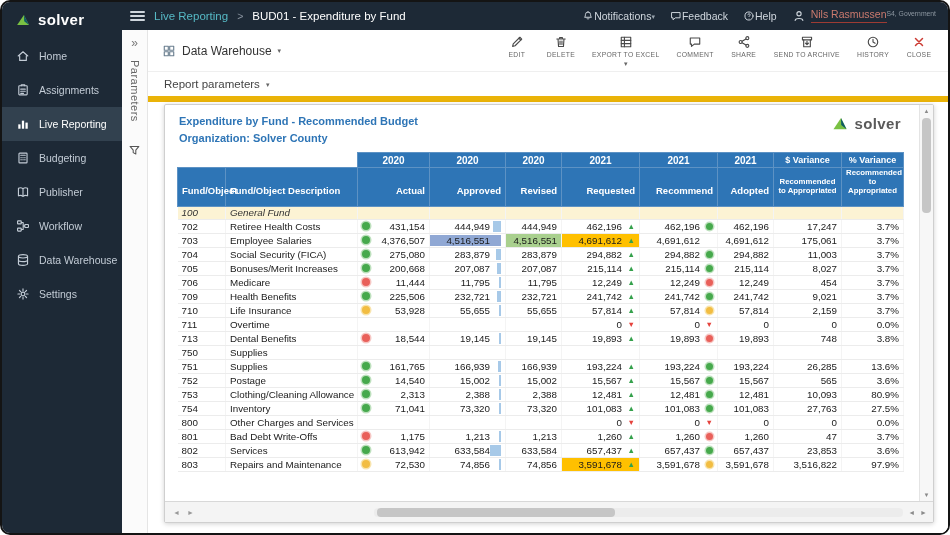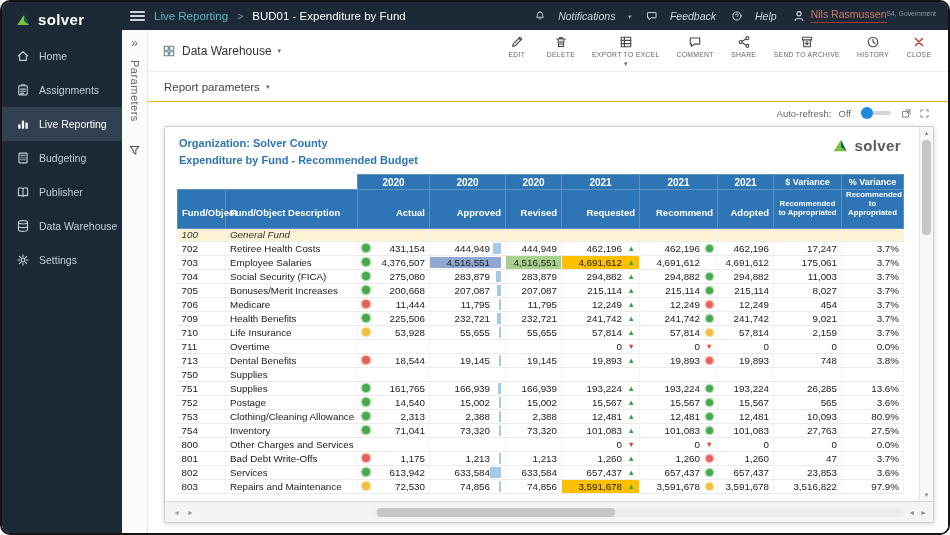--- a/index.html
+++ b/index.html
@@ -22,21 +22,21 @@
   
   .main { flex:1; display:flex; flex-direction:column; min-width:0; }
   .topbar { height:28px; background:#1d2936; display:flex; align-items:center;
             gap:9px; padding:0 12px 0 8px; color:#cfd6dd; font-size:10.5px; flex-shrink:0; }
   .hamburger { width:15px; display:flex; flex-direction:column; gap:2.5px; cursor:pointer; padding:2px 0; }
   .hamburger span { height:1.8px; background:#cfd6dd; border-radius:1px; }
   .crumb-section { color:#56b9c5; font-size:11.5px; cursor:pointer; }
   .crumb-sep { color:#8a94a0; }
   .crumb-title { color:#fff; font-size:11.5px; }
   .topbar-right { margin-left:auto; display:flex; align-items:center; gap:15px; }
-  .tb-item { display:flex; align-items:center; gap:12px; cursor:pointer;font-style:italic; }
+  .tb-item { display:flex; align-items:center; gap:0; cursor:pointer; }
   .tb-item .icon { width:12px; height:12px; }
   .caret { font-size:7px; color:#9aa4ae; line-height:1; }
   .caret.dark { color:#666; }
   .user { display:flex; align-items:center; gap:5px; cursor:pointer; }
   .user .icon { width:14px; height:14px; }
   .user-text { display:flex; flex-direction:row; line-height:1.1; }
   .user-name { color:#cb7a6e; font-size:10.5px; border-bottom:1px solid #9e3b33; padding-bottom:1px; }
   .user-org { color:#8d97a1; font-size:6.8px; margin-top:1px; }
 
   
@@ -52,21 +52,21 @@
   .toolbar { height:42px; display:flex; align-items:center; padding:0 16px 0 14px;
              border-bottom:1px solid #efefef; flex-shrink:0; }
   .source { display:flex; align-items:center; gap:6px; font-size:12px; color:#333; cursor:pointer; }
   .source .icon { width:14px; height:14px; color:#6b7f90; }
   .actions { margin-left:auto; display:flex; align-items:flex-start; gap:17px; }
   .action { display:flex; flex-direction:column; align-items:center; gap:2px; cursor:pointer; min-width:26px; }
   .action .icon { width:14px; height:14px; color:#4a4a4a; }
   .action-label { font-size:6.8px; letter-spacing:.3px; color:#666; white-space:nowrap; }
   .action.danger .icon { color:#cc3b33; }
   .params-row { height:30px; display:flex; align-items:center; gap:6px; padding:0 16px;
-                border-bottom:1px solid #eab308; font-size:11.5px; color:#444; cursor:pointer; flex-shrink:0; }
+                border-bottom:6px solid #eab308; font-size:11.5px; color:#444; cursor:pointer; flex-shrink:0; }
   .refresh-row { height:22px; display:flex; align-items:center; justify-content:flex-end; gap:7px;
                  padding:0 18px; font-size:9.5px; color:#666; flex-shrink:0; }
   .toggle { width:30px; height:4px; background:#ccd6db; border-radius:2px; position:relative; cursor:pointer; margin:0 3px; }
   .toggle-knob { position:absolute; left:0; top:-4px; width:12px; height:12px; border-radius:50%; background:#1e88e5; }
   .mini { width:11px; height:11px; color:#777; cursor:pointer; }
 
   
   .report-wrap { flex:1; margin:2px 14px 10px 16px; border:1px solid #cfcfcf; border-radius:2px;
                  box-shadow:0 1px 5px rgba(0,0,0,.18); position:relative; overflow:hidden;
                  display:flex; flex-direction:column; background:#fff; min-height:0; }
@@ -194,20 +194,31 @@
           <span class="nav-label">Budgeting</span>
         </div>
         <div class="nav-item">
           <span class="icon">
             <svg viewBox="0 0 16 16" fill="none" stroke="currentColor" stroke-width="1.3" stroke-linecap="round" stroke-linejoin="round">
               <path d="M8 4.2C6.6 3.1 4.2 3 2.8 3.7v8.7c1.4-.7 3.8-.6 5.2.5 1.4-1.1 3.8-1.2 5.2-.5V3.7C11.8 3 9.4 3.1 8 4.2z"></path>
               <path d="M8 4.2v8.7"></path>
             </svg>
           </span>
           <span class="nav-label">Publisher</span>
+        </div>
+        <div class="nav-item">
+          <span class="icon">
+            <svg viewBox="0 0 16 16" fill="none" stroke="currentColor" stroke-width="1.3" stroke-linecap="round" stroke-linejoin="round">
+              <rect x="1.8" y="2.2" width="4.2" height="3.4" rx="0.6"></rect>
+              <rect x="10" y="6.3" width="4.2" height="3.4" rx="0.6"></rect>
+              <rect x="1.8" y="10.4" width="4.2" height="3.4" rx="0.6"></rect>
+              <path d="M6 4h2.2v8H6M8.2 8H10"></path>
+            </svg>
+          </span>
+          <span class="nav-label">Workflow</span>
         </div>
         <div class="nav-item">
           <span class="icon">
             <svg viewBox="0 0 16 16" fill="none" stroke="currentColor" stroke-width="1.3" stroke-linecap="round" stroke-linejoin="round">
               <ellipse cx="8" cy="3.8" rx="5.2" ry="1.9"></ellipse>
               <path d="M2.8 3.8v8.4c0 1 2.3 1.9 5.2 1.9s5.2-.9 5.2-1.9V3.8"></path>
               <path d="M2.8 8c0 1 2.3 1.9 5.2 1.9S13.2 9 13.2 8"></path>
             </svg>
           </span>
           <span class="nav-label">Data Warehouse</span>
@@ -379,44 +390,26 @@
                 <span class="action-label">CLOSE</span>
               </div>
             </div>
         </div>
 
         <div class="params-row">
           <span>Report parameters</span>
           <span class="caret dark">▾</span>
         </div>
 
-        <div class="refresh-row">
-          <span>Auto-refresh:</span>
-          <span>Off</span>
-          <div class="toggle">
-              <span class="toggle-knob"></span>
-            </div>
-          <span class="icon mini">
-              <svg viewBox="0 0 16 16" fill="none" stroke="currentColor" stroke-width="1.3" stroke-linecap="round" stroke-linejoin="round">
-                <rect x="2.8" y="5" width="8.2" height="8.2"></rect>
-                <path d="M7 2.8h6.2V9M13.2 2.8 8.4 7.6"></path>
-              </svg>
-            </span>
-          <span class="icon mini">
-              <svg viewBox="0 0 16 16" fill="none" stroke="currentColor" stroke-width="1.3" stroke-linecap="round" stroke-linejoin="round">
-                <path d="M2.8 5.6V2.8h2.8M10.4 2.8h2.8v2.8M13.2 10.4v2.8h-2.8M5.6 13.2H2.8v-2.8"></path>
-              </svg>
-            </span>
-        </div>
 
         <div class="report-wrap">
           <div class="report-scroll">
             <div class="rpt-head">
+              <div class="rpt-line">Expenditure by Fund - Recommended Budget</div>
               <div class="rpt-line">Organization: Solver County</div>
-              <div class="rpt-line">Expenditure by Fund - Recommended Budget</div>
               <div class="rpt-logo">
                 <span class="icon">
                     <svg viewBox="0 0 20 16">
                       <polygon points="2.5,14 10.5,2 16.5,14" fill="#7ac143"></polygon>
                       <polygon points="10.5,2 16.5,14 10.8,9.6" fill="#0e5a64"></polygon>
                     </svg>
                   </span>
                 <span class="rpt-logo-text">solver</span>
               </div>
             </div>

